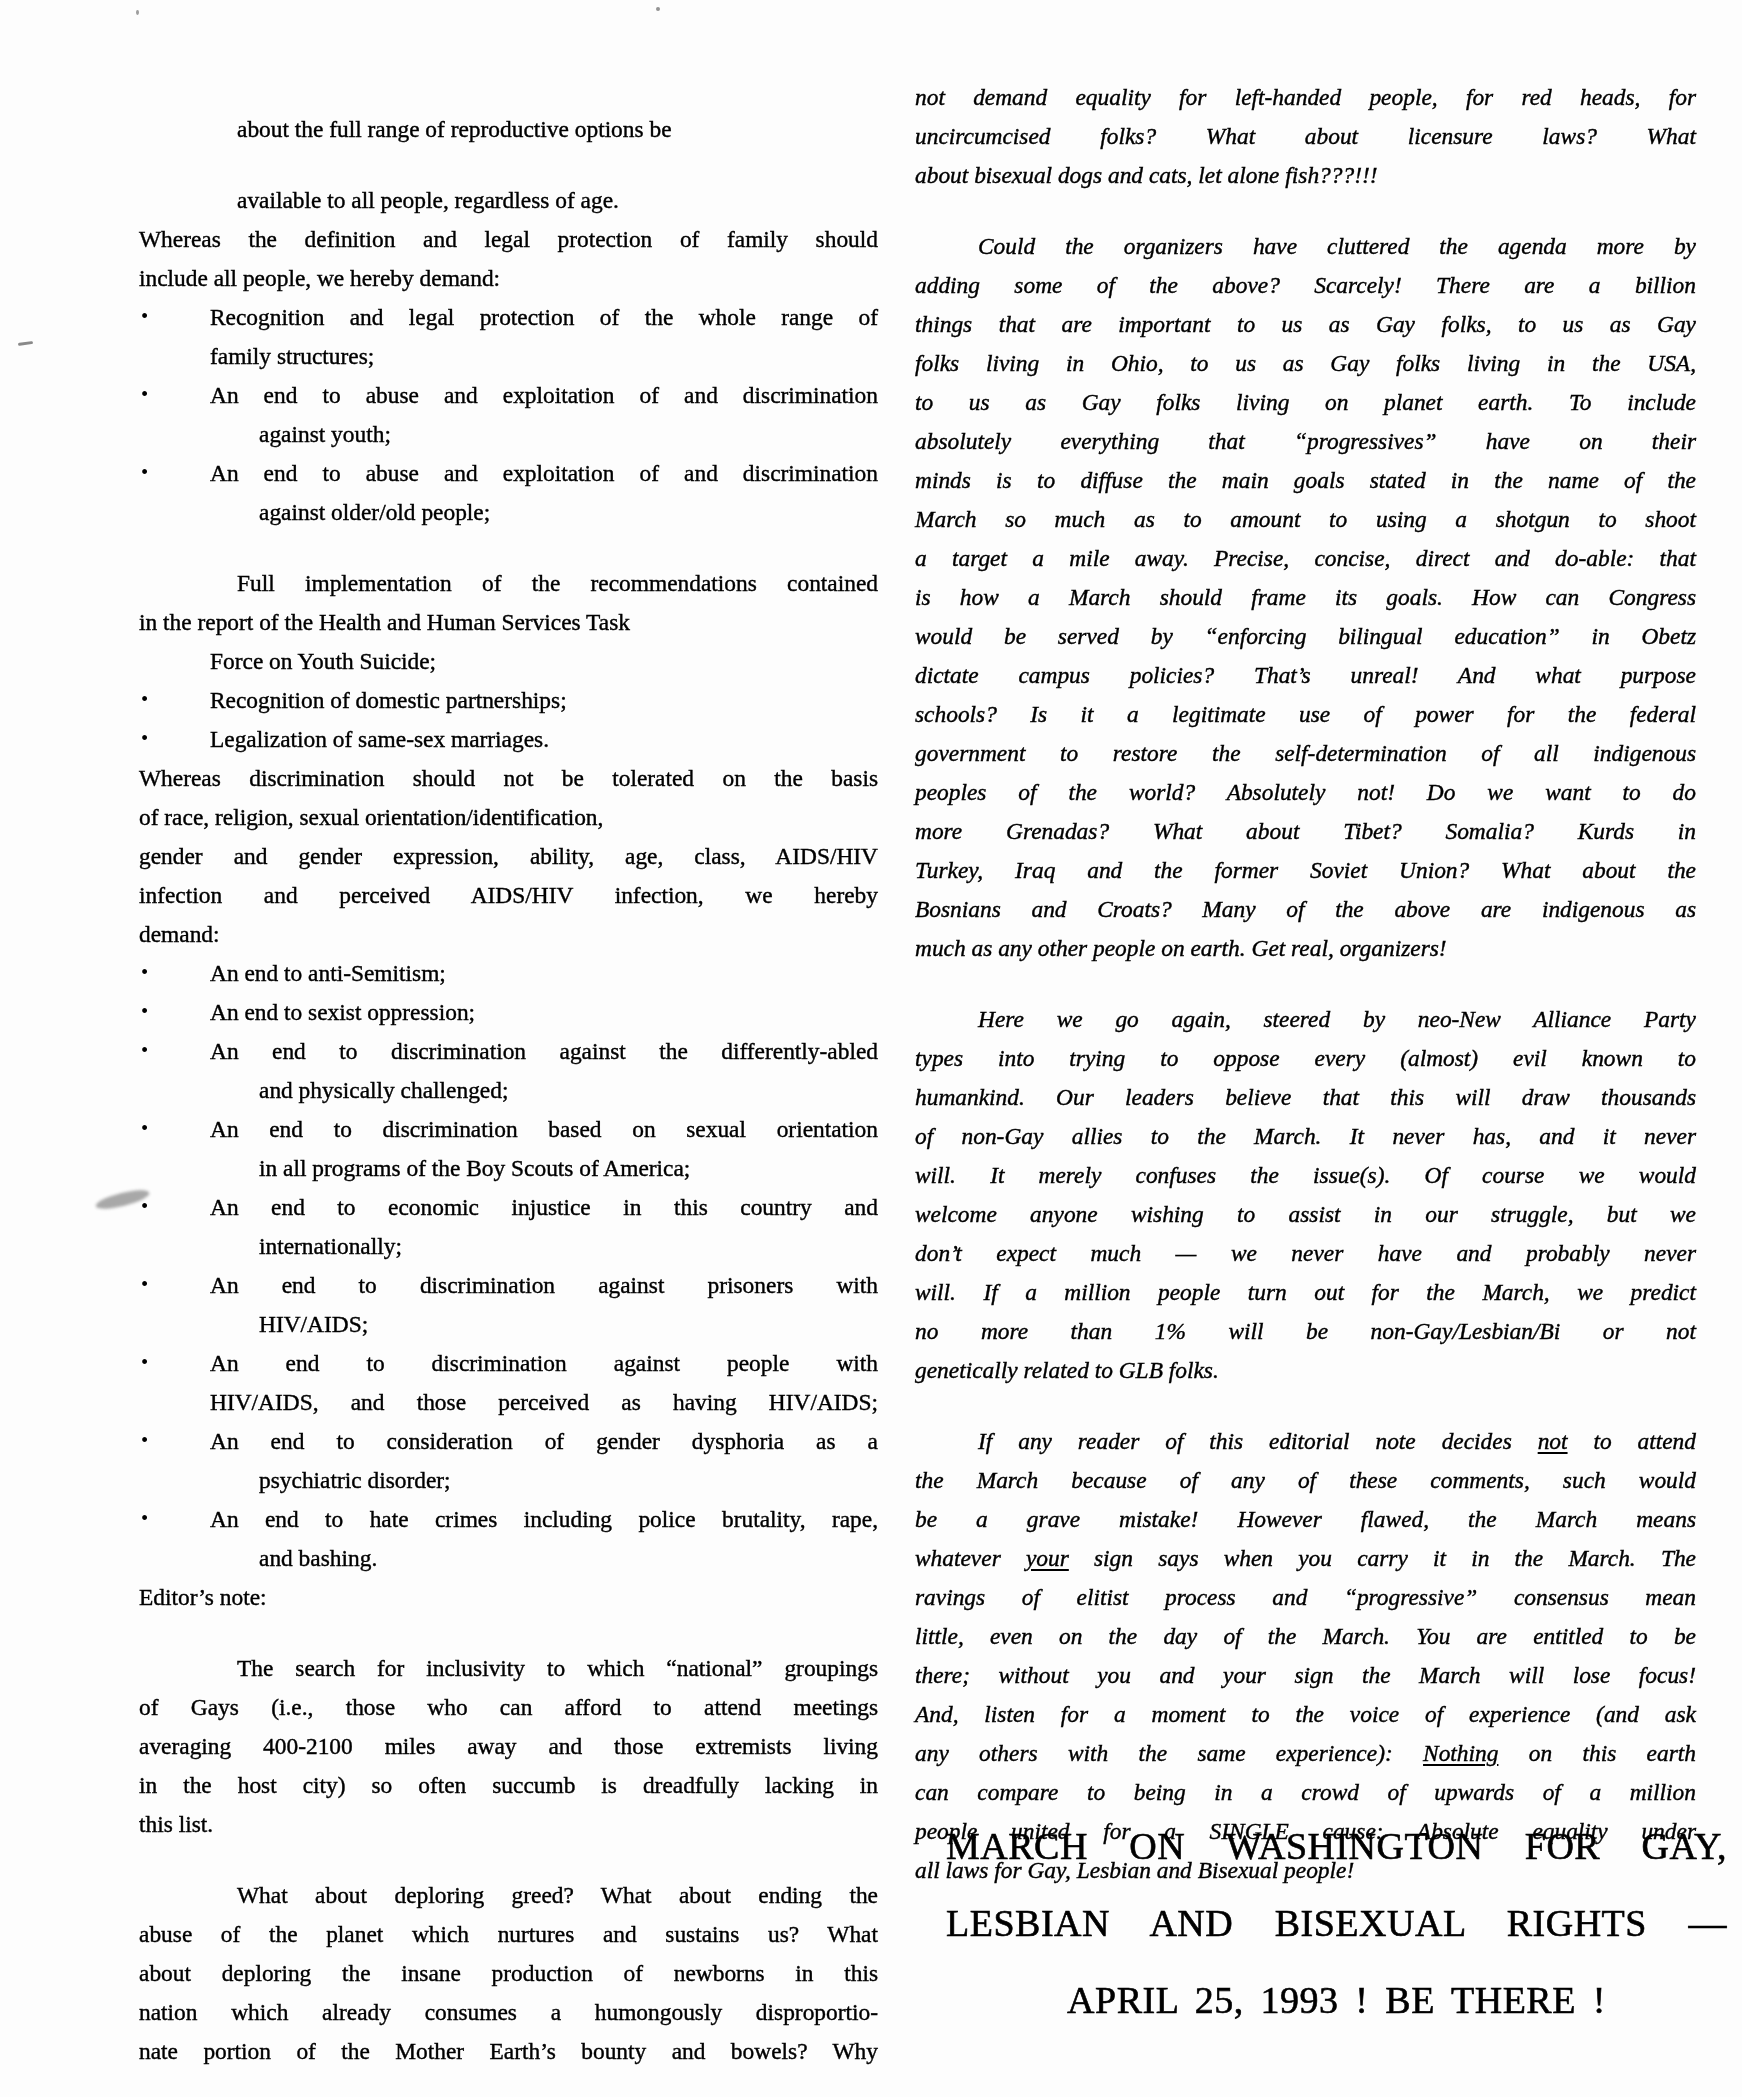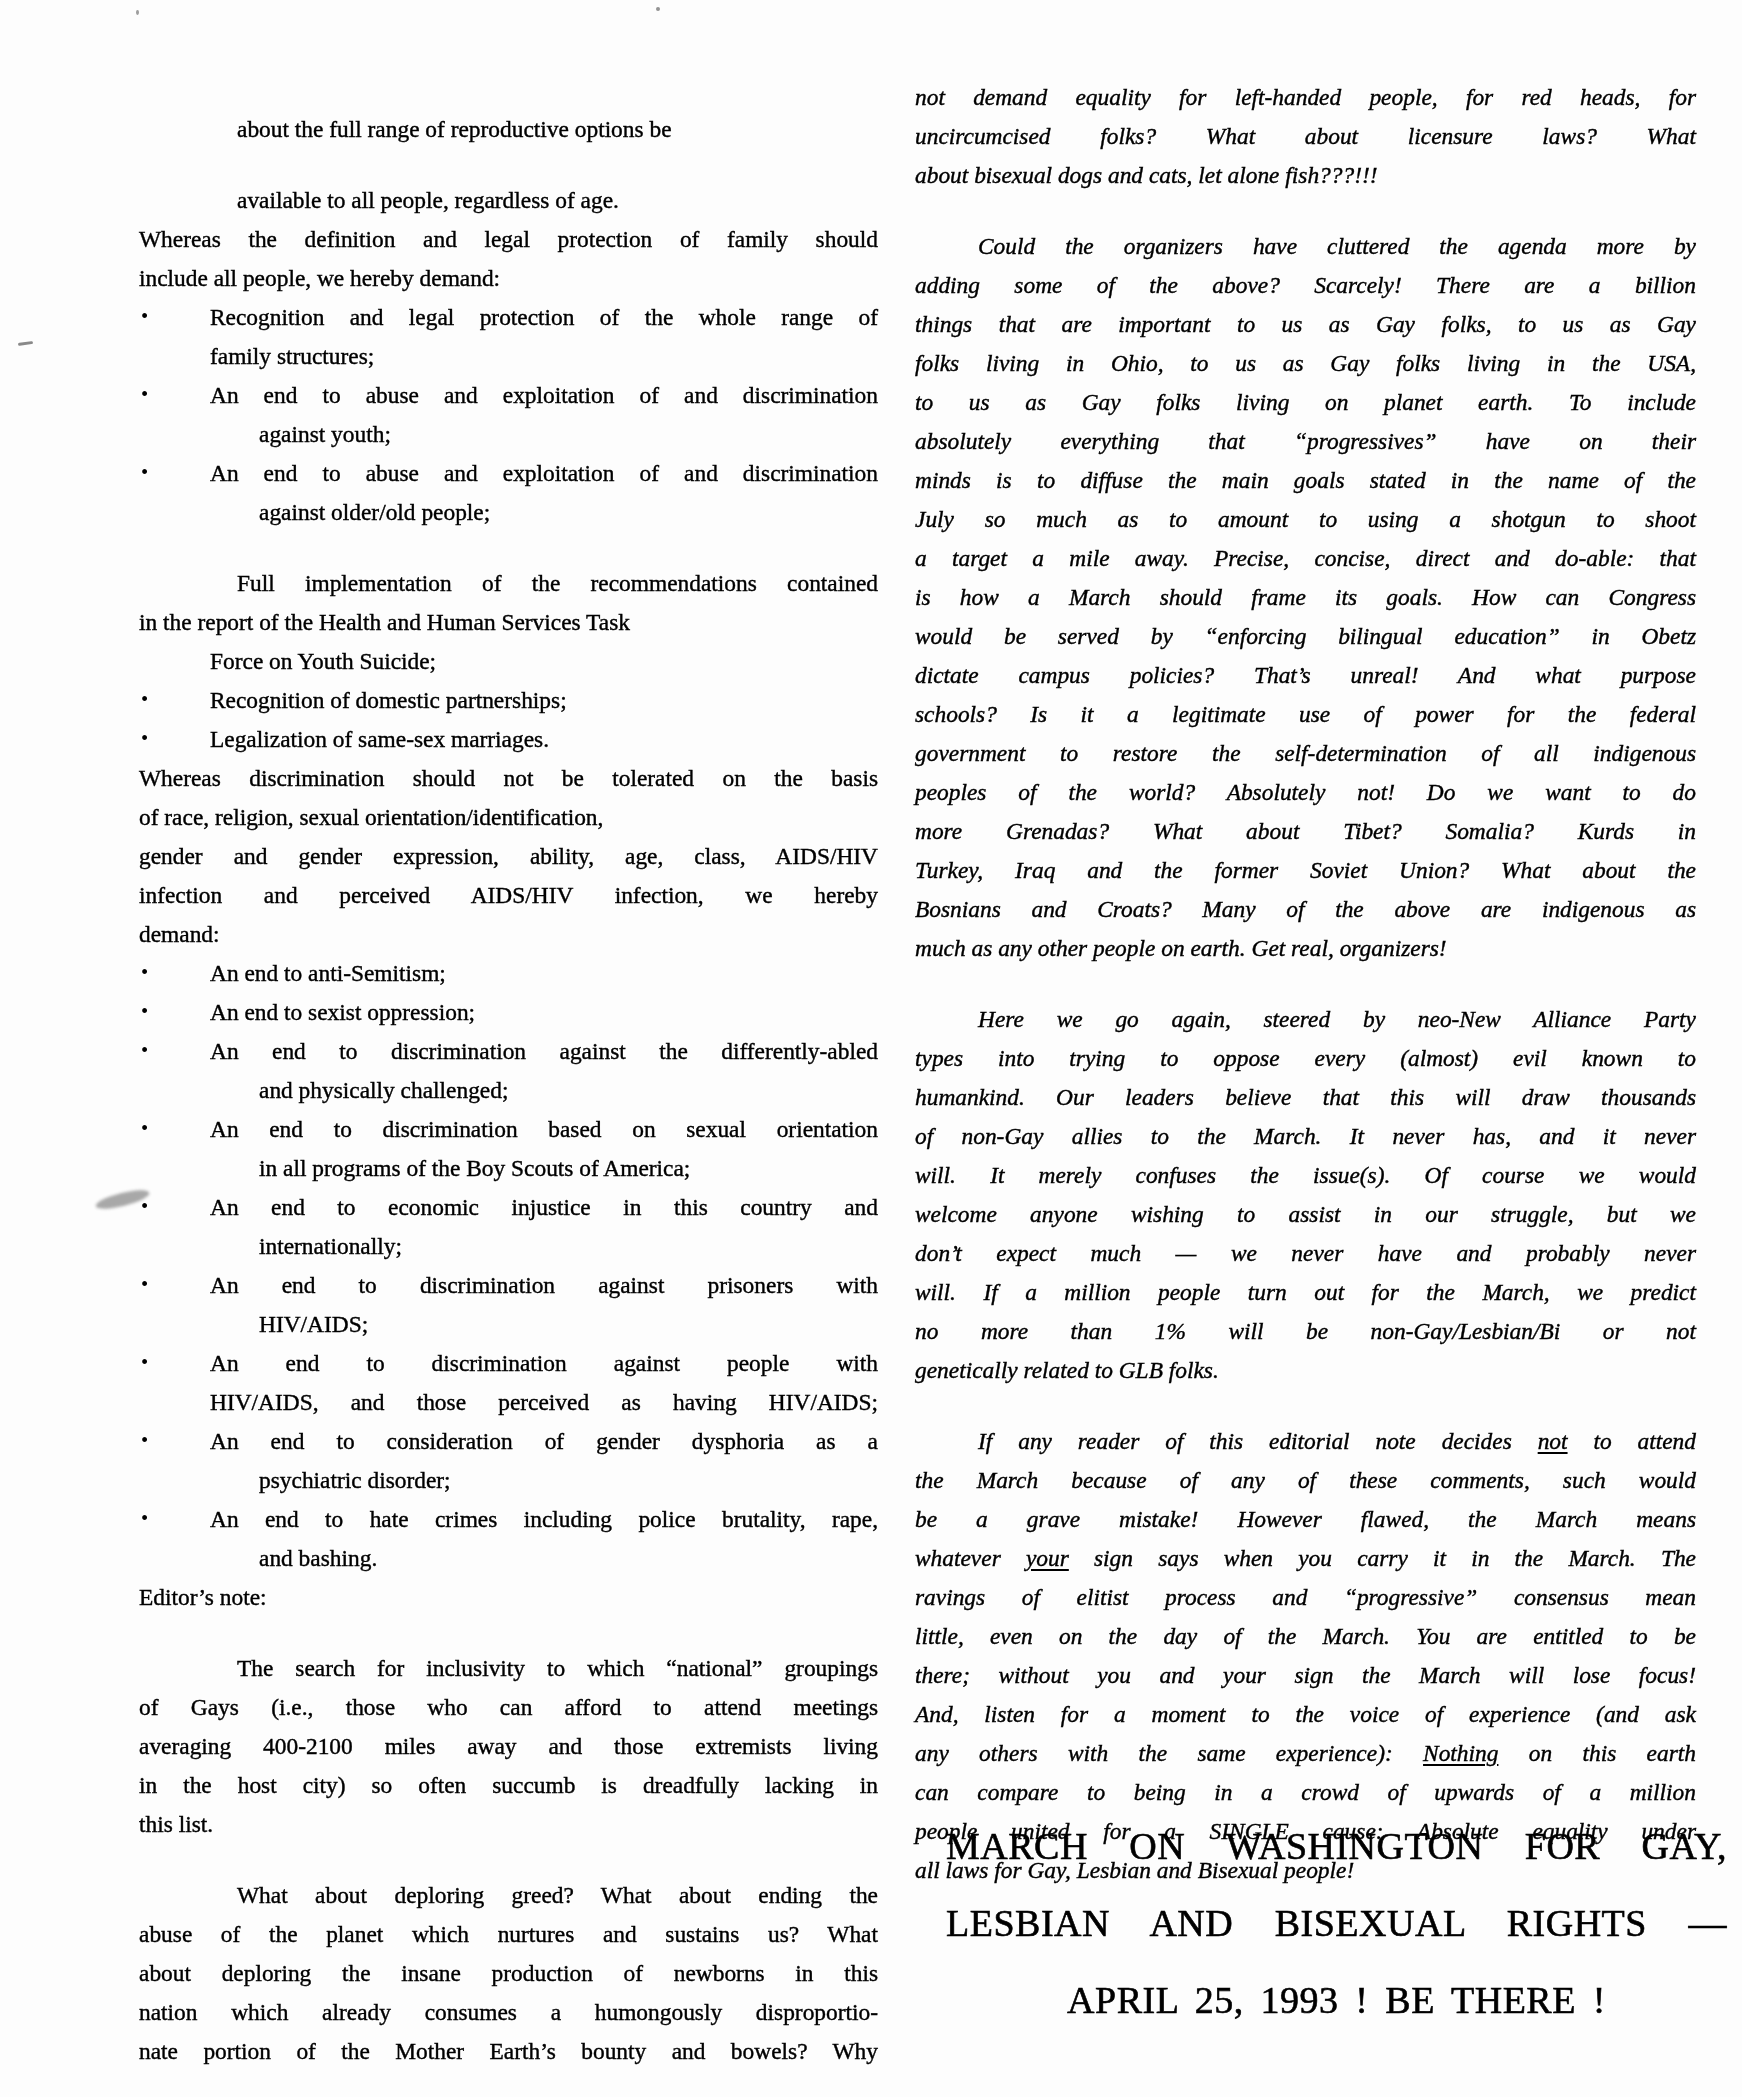--- a/index.html
+++ b/index.html
@@ -106,21 +106,21 @@
       <div class="line j"><span>not demand equality for left-handed people, for red heads, for</span></div>
       <div class="line j"><span>uncircumcised folks? What about licensure laws? What</span></div>
       <div class="line"><span>about bisexual dogs and cats, let alone fish???!!!</span></div>
       <div class="line j ind3"><span>Could the organizers have cluttered the agenda more by</span></div>
       <div class="line j"><span>adding some of the above? Scarcely! There are a billion</span></div>
       <div class="line j"><span>things that are important to us as Gay folks, to us as Gay</span></div>
       <div class="line j"><span>folks living in Ohio, to us as Gay folks living in the USA,</span></div>
       <div class="line j"><span>to us as Gay folks living on planet earth. To include</span></div>
       <div class="line j"><span>absolutely everything that “progressives” have on their</span></div>
       <div class="line j"><span>minds is to diffuse the main goals stated in the name of the</span></div>
-      <div class="line j"><span>July so much as to amount to using a shotgun to shoot</span></div>
+      <div class="line j"><span>March so much as to amount to using a shotgun to shoot</span></div>
       <div class="line j"><span>a target a mile away. Precise, concise, direct and do-able: that</span></div>
       <div class="line j"><span>is how a March should frame its goals. How can Congress</span></div>
       <div class="line j"><span>would be served by “enforcing bilingual education” in Obetz</span></div>
       <div class="line j"><span>dictate campus policies? That’s unreal! And what purpose</span></div>
       <div class="line j"><span>schools? Is it a legitimate use of power for the federal</span></div>
       <div class="line j"><span>government to restore the self-determination of all indigenous</span></div>
       <div class="line j"><span>peoples of the world? Absolutely not! Do we want to do</span></div>
       <div class="line j"><span>more Grenadas? What about Tibet? Somalia? Kurds in</span></div>
       <div class="line j"><span>Turkey, Iraq and the former Soviet Union? What about the</span></div>
       <div class="line j"><span>Bosnians and Croats? Many of the above are indigenous as</span></div>

